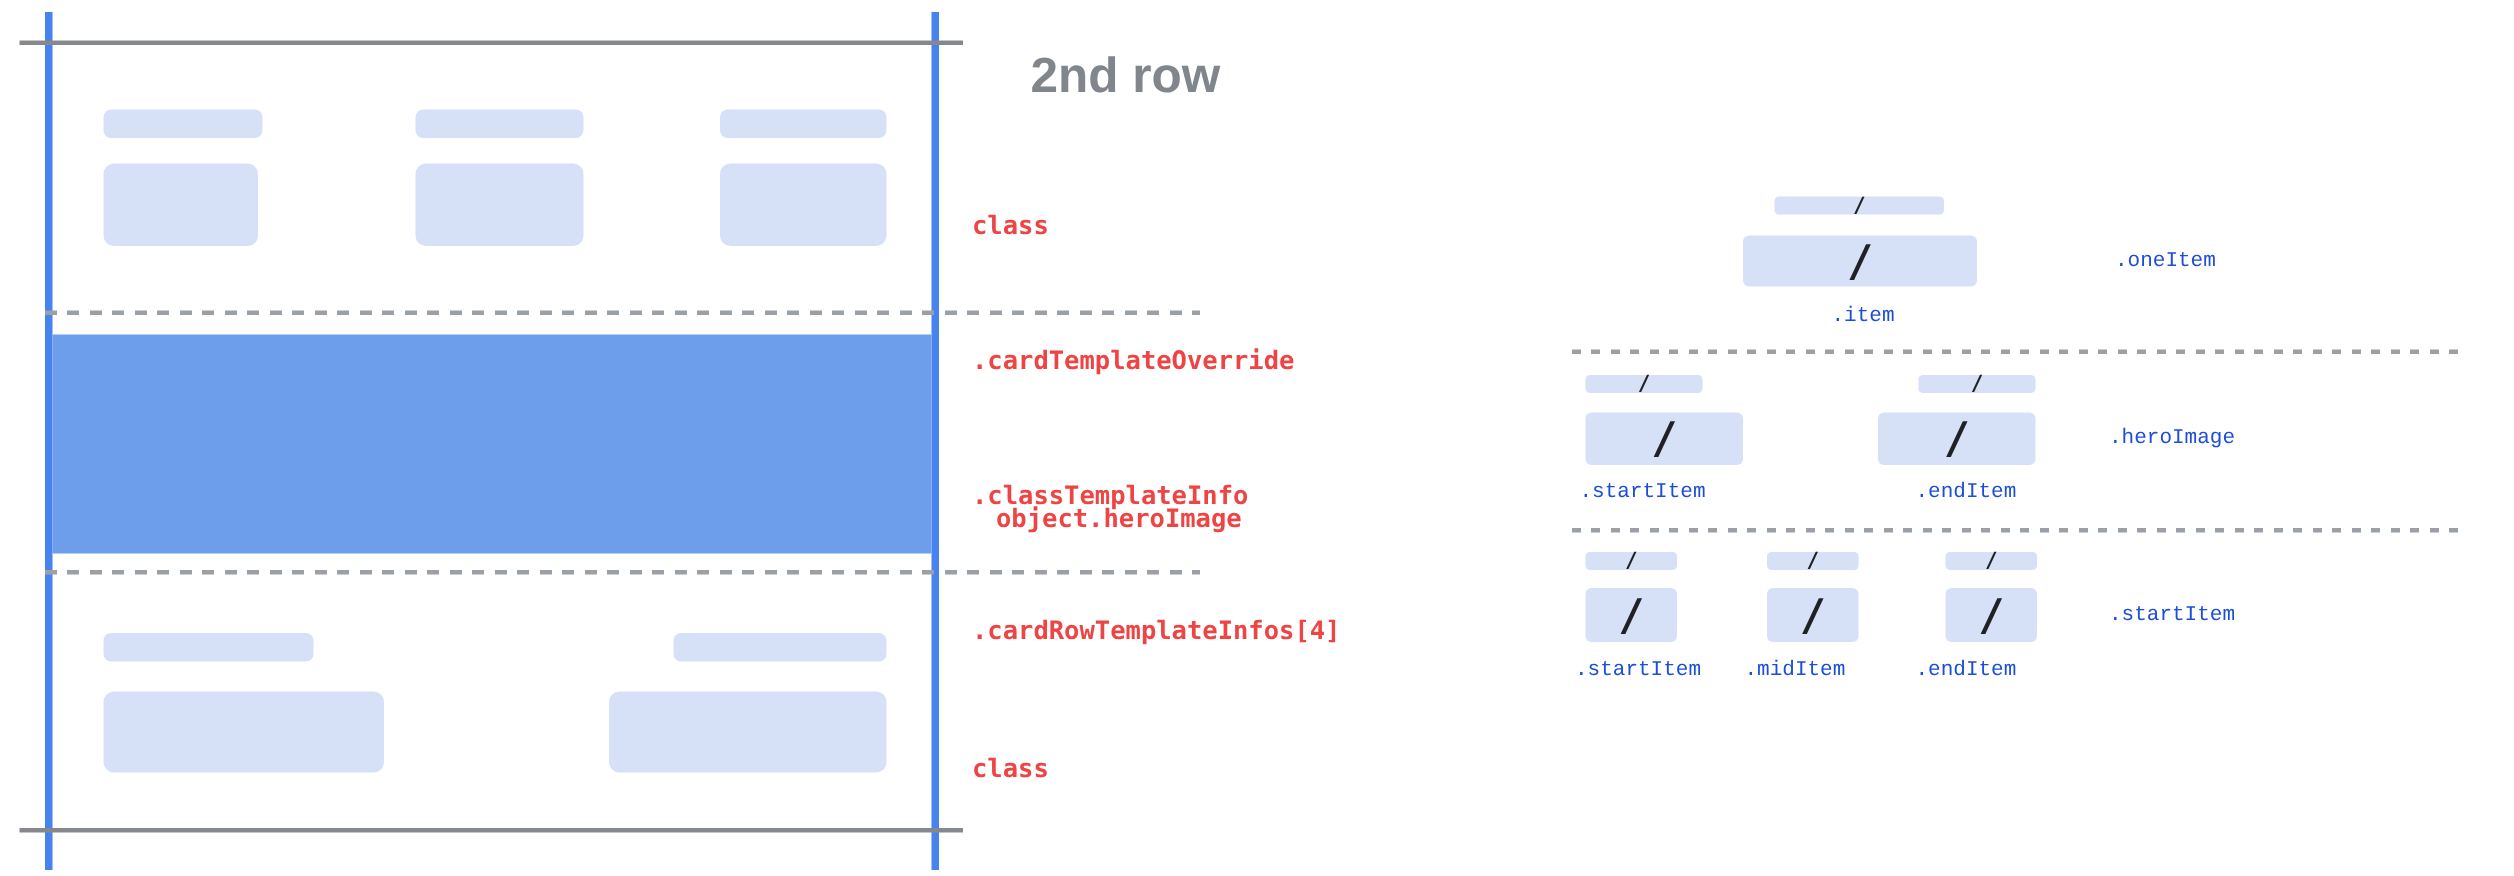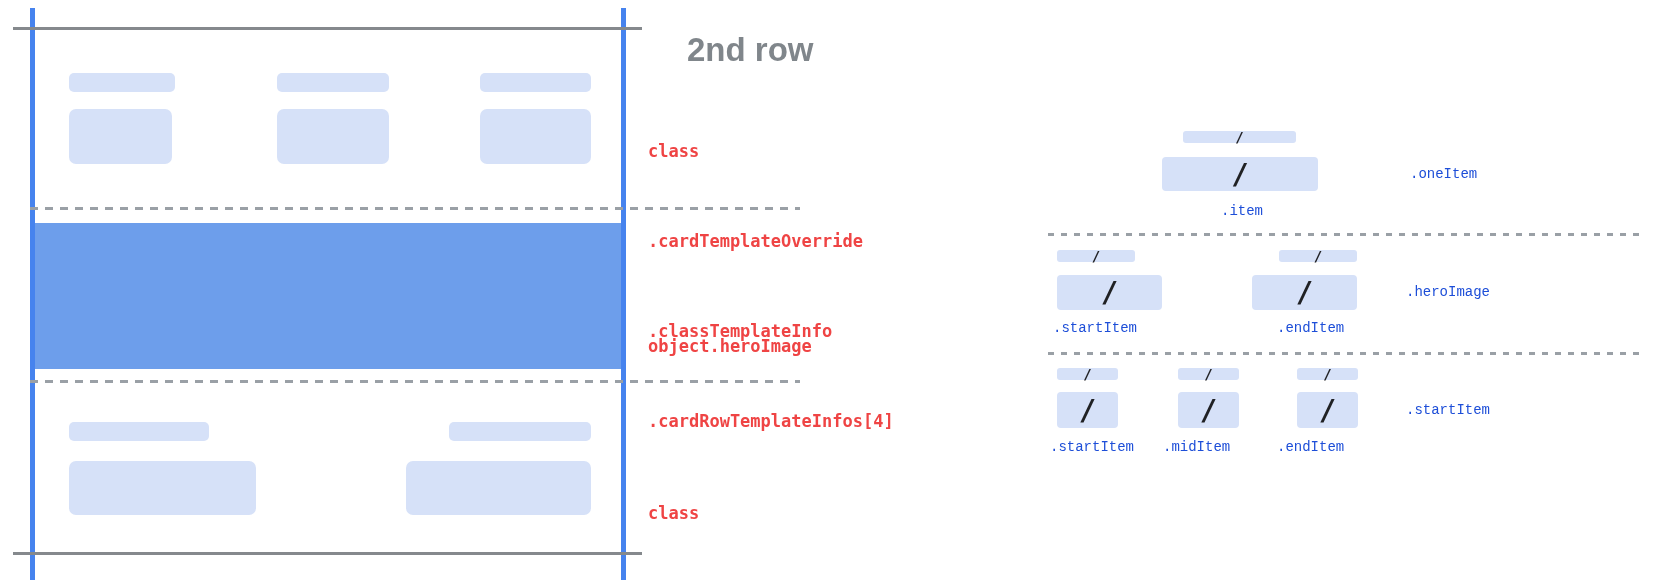--- a/index.html
+++ b/index.html
@@ -59,21 +59,21 @@
   <div class="ph ph-value" style="left:406px;top:461px;width:185px;height:54px;"></div>
 
   <div class="h-row" style="left:651px;top:32px;margin-left:36px;">2nd row</div>
   <div class="mono" style="left:648px;top:76px;">
     <div>class</div>
     <div>.cardTemplateOverride</div>
     <div>.classTemplateInfo</div>
     <div>.cardRowTemplateInfos[4]</div>
   </div>
 
-  <div class="mono" style="left:648px;top:271px;">
+  <div class="mono" style="left:664px;top:271px;">
     <div>object.heroImage</div>
   </div>
 
   <div class="mono" style="left:648px;top:438px;">
     <div>class</div>
     
     
     
   </div>
 

